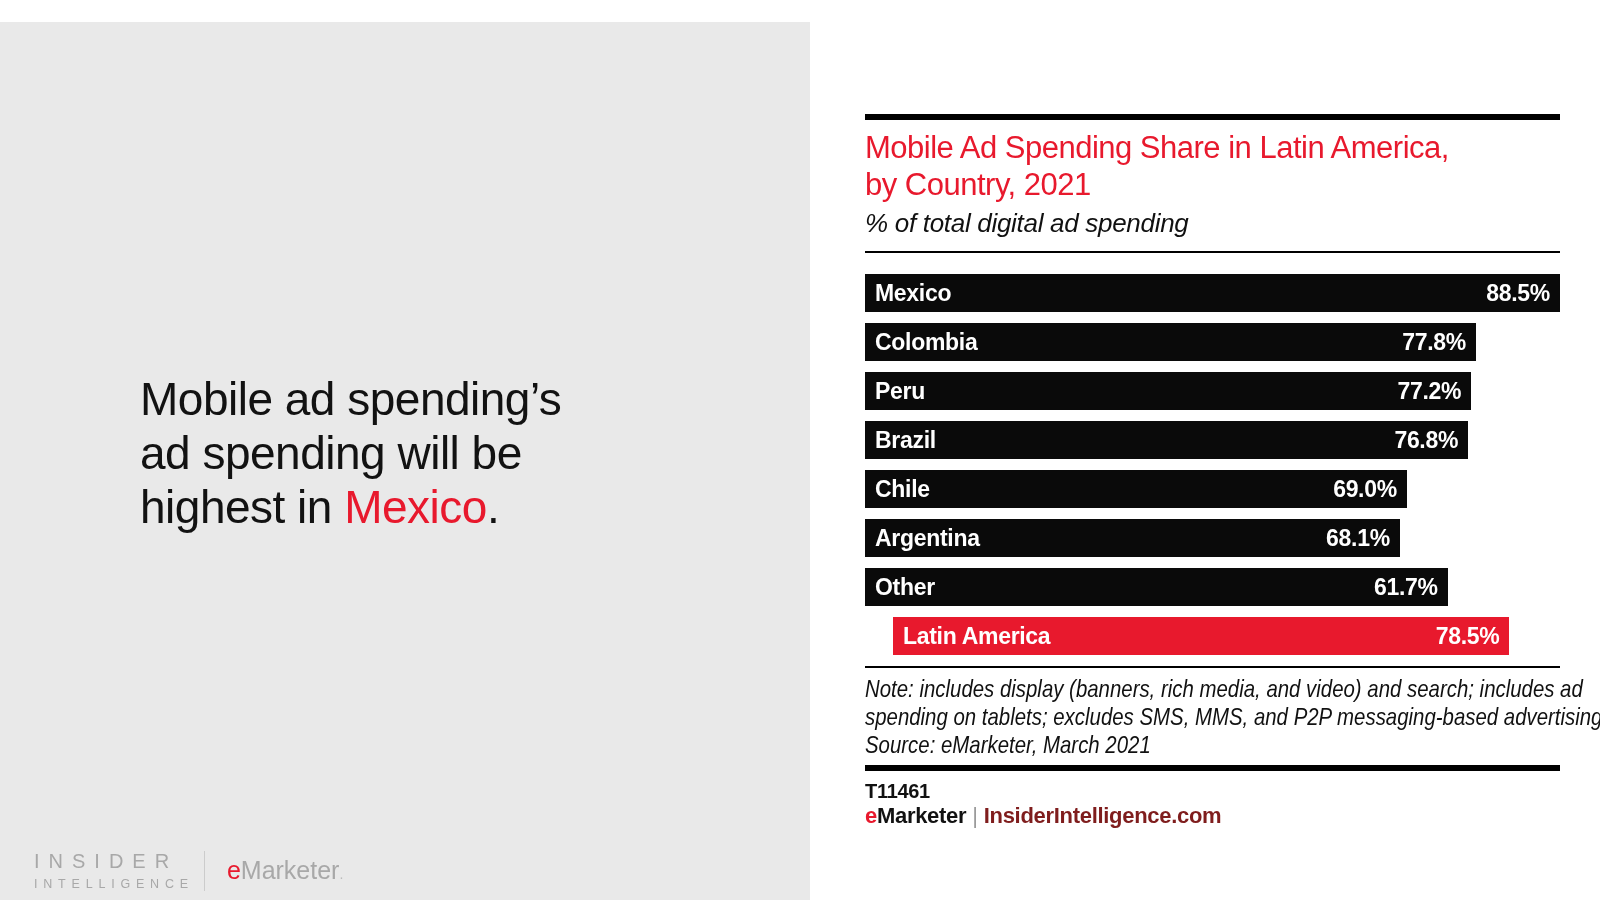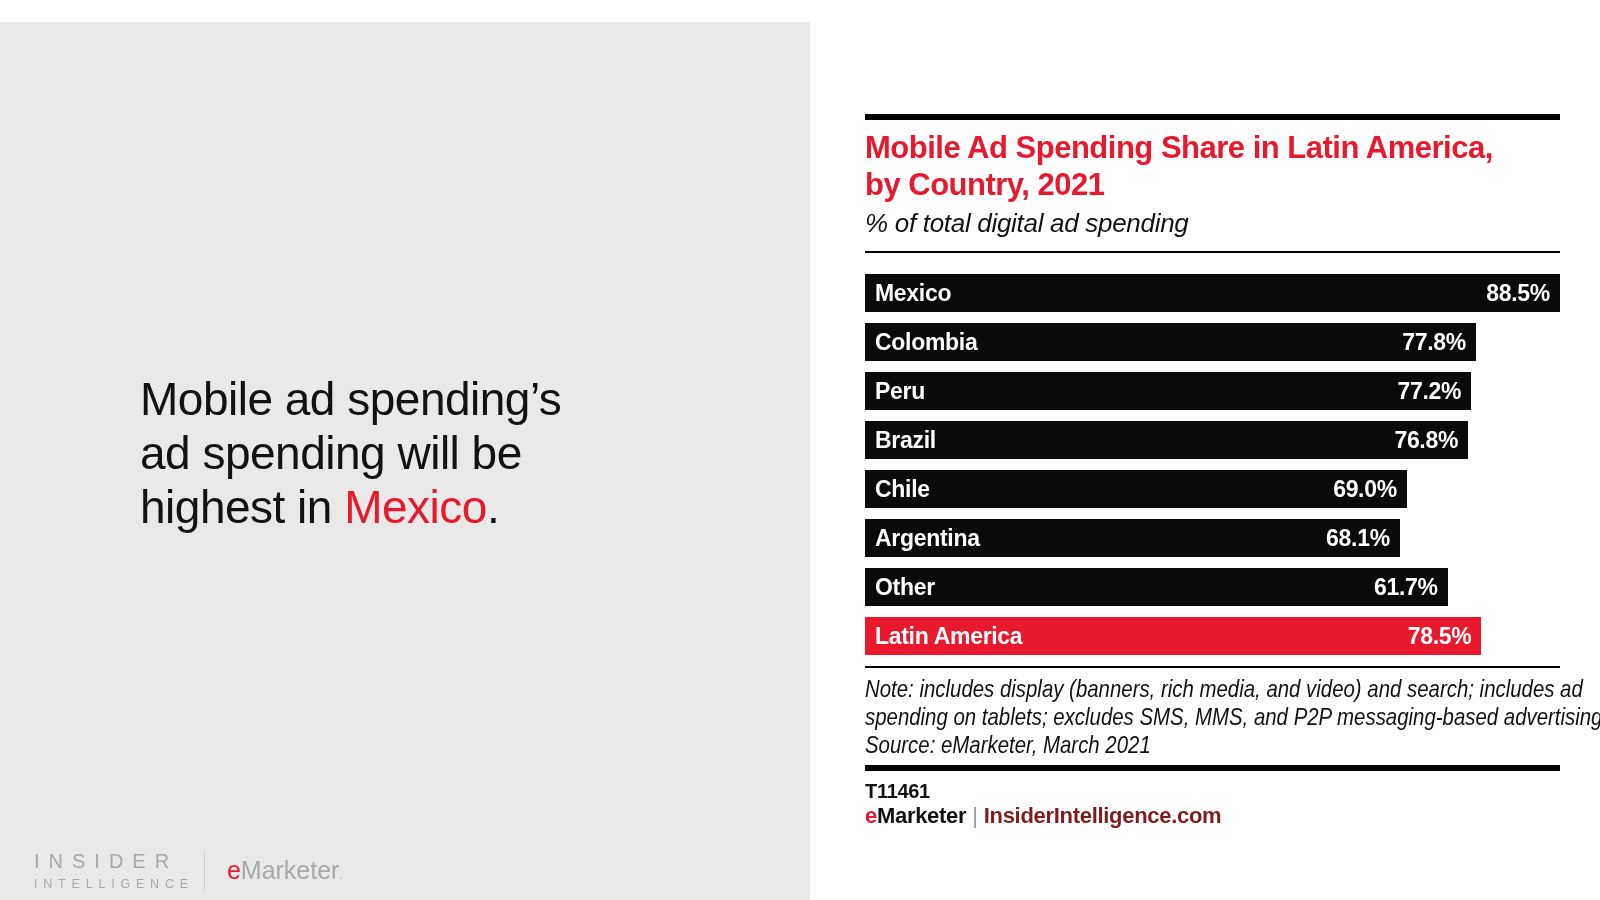--- a/index.html
+++ b/index.html
@@ -32,21 +32,21 @@
   .emarketer-logo .e-red{color:#e8192d;}
   .emarketer-logo .tm-dot{font-size:14px;color:#bbbbbb;}
 
   
   .chart{
     position:absolute;left:865px;top:114px;width:695px;
   }
   .rule-thick{height:6px;background:#000;}
   .rule-thin{height:2px;background:#000;}
   .chart-title{
-    margin-top:9px;color:#e8192d;font-weight:bold;
+    margin-top:9px;color:#e8192d;font-weight:normal;
     font-size:31px;line-height:37px;letter-spacing:-0.5px;
   }
   .chart-subtitle{
     font-style:italic;font-size:26px;margin-top:5px;margin-bottom:12px;
     letter-spacing:-0.3px;
   }
   .bars{margin-top:21px;}
   .bar-row{
     height:38px;margin-bottom:11px;background:#0a0a0a;color:#fff;
     display:flex;justify-content:space-between;align-items:center;
@@ -121,21 +121,21 @@
         <span>69.0%</span>
       </div>
       <div class="bar-row" style="width: 76.9492%;">
         <span>Argentina</span>
         <span>68.1%</span>
       </div>
       <div class="bar-row" style="width: 83.8418%;">
         <span>Other</span>
         <span>61.7%</span>
       </div>
-      <div class="bar-row highlight" style="width: 88.7006%;">
+      <div class="bar-row highlight" style="width: 88.7006%; margin-left: 28px;">
         <span>Latin America</span>
         <span>78.5%</span>
       </div>
     </div>
 
   <div class="note-block">
     <div class="rule-thin"></div>
     <div class="note">
       <div class="nline">Note: includes display (banners, rich media, and video) and search; includes ad</div>
       <div class="nline">spending on tablets; excludes SMS, MMS, and P2P messaging-based advertising</div>

